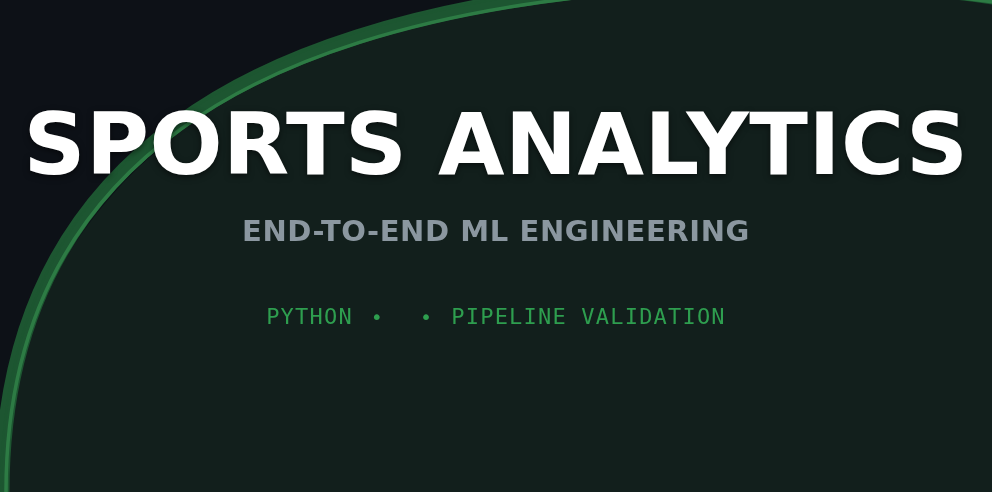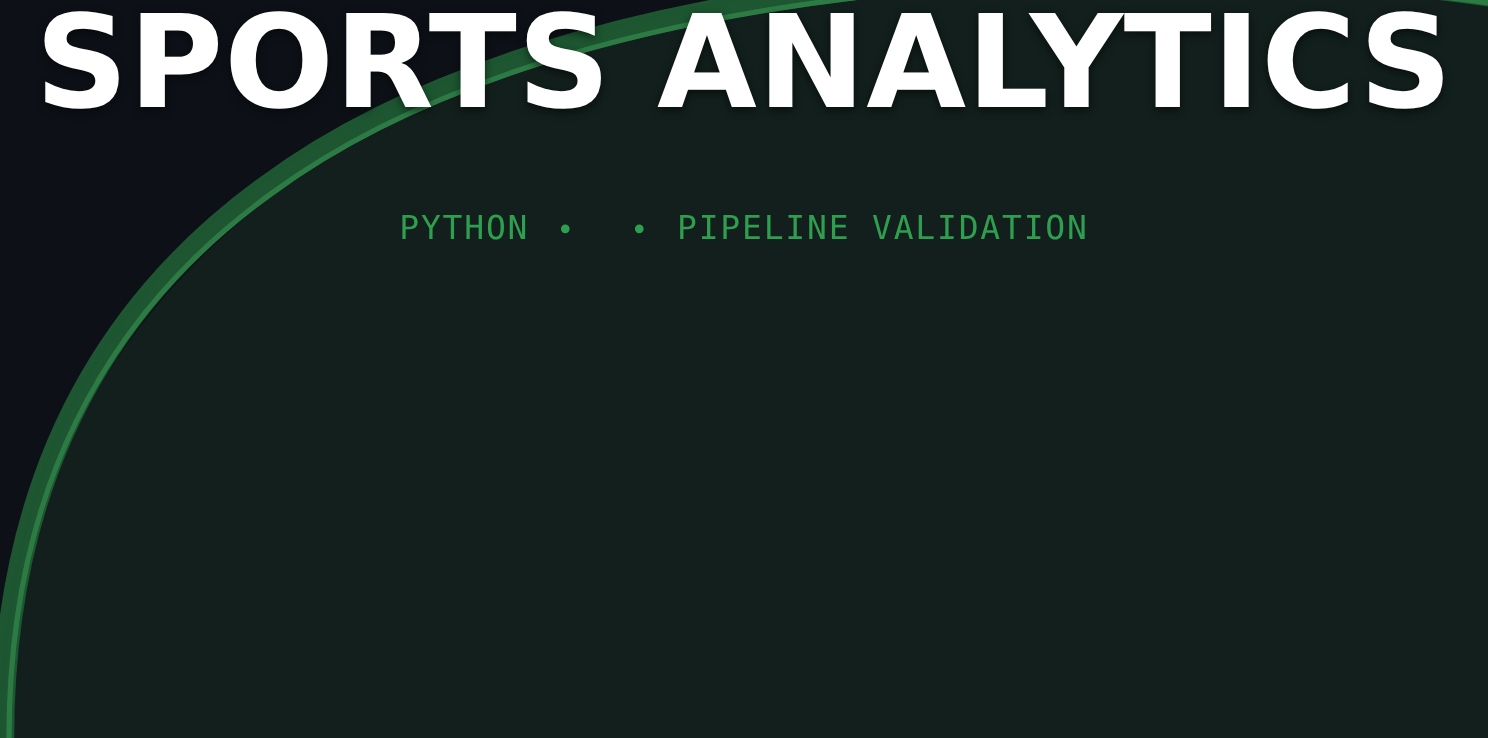--- a/index.html
+++ b/index.html
@@ -33,20 +33,21 @@
     position: absolute;
     inset: 0;
     z-index: 5;
     display: flex;
     flex-direction: column;
     align-items: center;
     pointer-events: none;
   }
 
   .title-block {
+    margin-top: 102px;
     text-align: center;
     line-height: 0.98;
   }
 
   .title-line {
     display: block;
     font-size: 86px;
     font-weight: bold;
     color: #ffffff;
     letter-spacing: 0.5px;
@@ -121,20 +122,21 @@
              C 1,327 60,205 176,120
              C 376,-28 762,-42 1000,-7" fill="none" stroke="#1d5631" stroke-width="2" opacity="0.45"></path>
   </svg>
 
   <div id="content">
 
     <div class="title-block">
       <span class="title-line">SPORTS ANALYTICS</span>
     </div>
 
+    <div class="subtitle">END-TO-END ML ENGINEERING</div>
 
     <div class="techstack">
       <span class="tech-item">PYTHON</span>
       <span class="tech-sep">•</span>
       <span class="tech-sep">•</span>
       <span class="tech-item">PIPELINE VALIDATION</span>
     </div>
 
   </div>
 </div>

